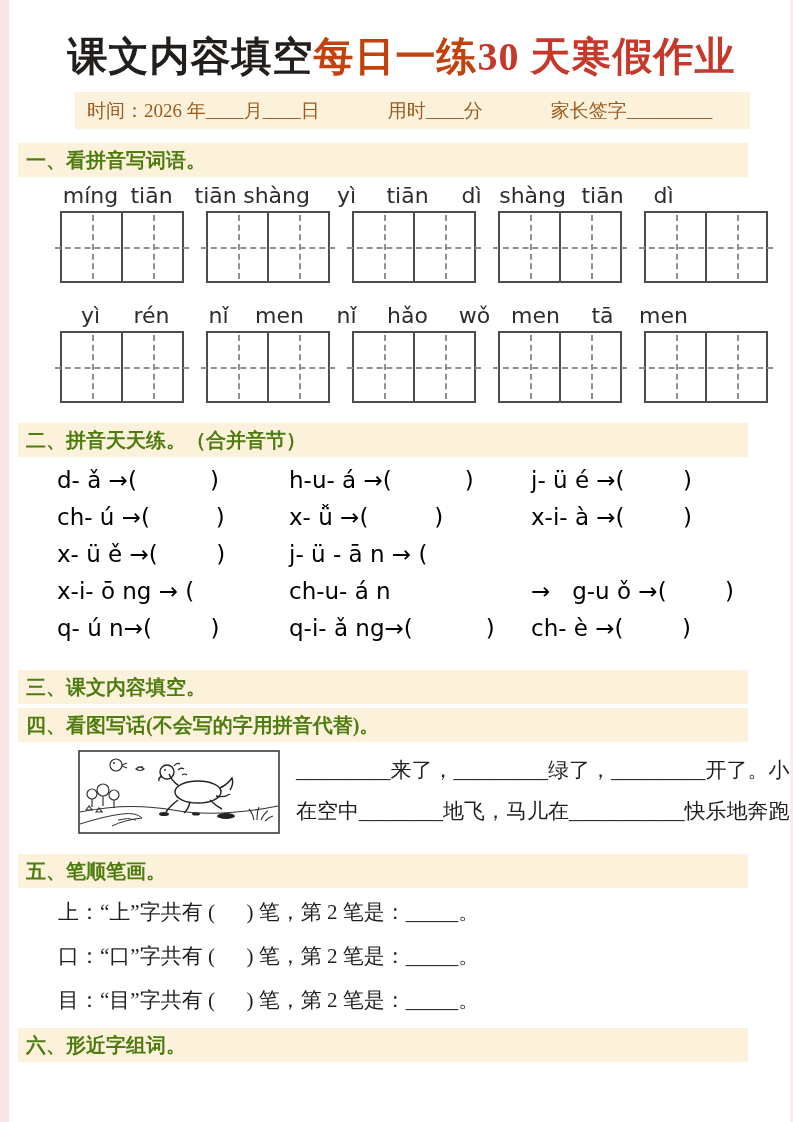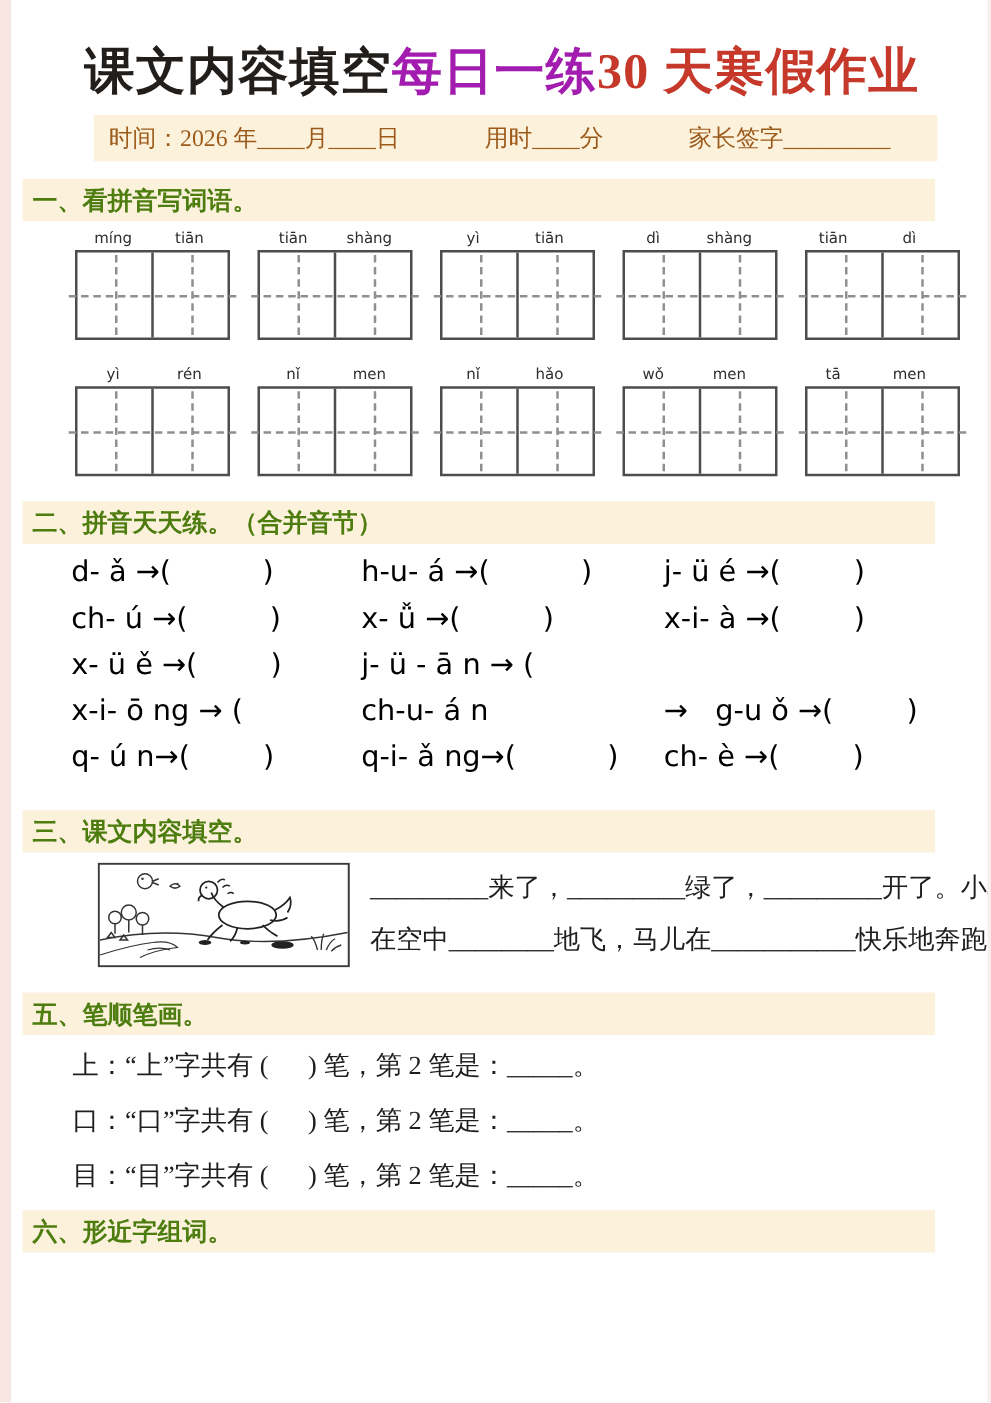--- a/index.html
+++ b/index.html
@@ -40,24 +40,24 @@
     background:#fcf2dc;
     padding:4px 8px 3px 8px;
     font-size:20px;
     font-weight:bold;
     color:#4d7c0f;
     white-space:pre;
   }
   
   .pinyin-row{
     display:flex;
-    gap:22px;
+    gap:6px;
     margin:6px 0 3px 60px;
     font-family:"DejaVu Sans","Liberation Sans",sans-serif;
-    font-size:12px;
+    font-size:22px;
     color:#2d2d2d;
   }
   .pword{width:122px;display:flex;}
   .pword span{flex:1;text-align:center;}
   .grids-row{display:flex;gap:22px;margin-left:60px;}
   .grid2{
     display:flex;
     border:2px solid #4d4d4d;
     position:relative;
     background:#fff;
@@ -98,21 +98,21 @@
   .pic-frame{flex:0 0 auto;}
   svg.sketch{display:block;background:#fff;}
 </style>
 </head>
 <body>
 
 <div class="page">
   <div class="edge-left"></div>
   <div class="edge-right"></div>
 
-  <div class="title" id="title-line"><span style="color: rgb(34, 30, 27);">课文内容填空</span><span style="color: #a21caf;">每日一练</span><span style="color: rgb(197, 56, 42);">30 天寒假作业</span></div>
+  <div class="title" id="title-line"><span style="color: rgb(34, 30, 27);">课文内容填空</span><span style="color: #c2410c;">每日一练</span><span style="color: rgb(197, 56, 42);">30 天寒假作业</span></div>
 
   <div class="info-bar">
     <span>时间：2026 年____月____日</span>
     <span>用时____分</span>
     <span>家长签字_________</span>
   </div>
 
   <div class="band">一、看拼音写词语。</div>
   <div id="s1-content">
       <div class="pinyin-row">
@@ -210,20 +210,21 @@
   <div id="s2-content" style="margin-top:4px;">
       <div class="prow"><span>d- ǎ →(          )</span><span>h-u- á →(          )</span><span>j- ü é →(        )</span></div>
       <div class="prow"><span>ch- ú →(         )</span><span>x- ǚ →(         )</span><span>x-i- à →(        )</span></div>
       <div class="prow"><span>x- ü ě →(        )</span><span>j- ü - ā n → (</span></div>
       <div class="prow"><span>x-i- ō ng → (</span><span>ch-u- á n</span><span>→   g-u ǒ →(        )</span></div>
       <div class="prow"><span>q- ú n→(        )</span><span>q-i- ǎ ng→(          )</span><span>ch- è →(        )</span></div>
     </div>
 
   <div class="band" style="margin-top:24px;">三、课文内容填空。</div>
 
+  <div class="band" style="margin-top:4px;">四、看图写话(不会写的字用拼音代替)。</div>
   <div class="s4-block">
     <div class="pic-frame">
       <svg class="sketch" width="202" height="84" viewBox="0 0 202 84" xmlns="http://www.w3.org/2000/svg">
         <rect x="1" y="1" width="200" height="82" fill="#ffffff" stroke="#3a3a3a" stroke-width="1.6"></rect>
 
         <circle cx="38" cy="15" r="6" fill="none" stroke="#333" stroke-width="1.2"></circle>
         <circle cx="36" cy="13" r="1" fill="#333"></circle>
         <path d="M44 15 l5 -2 M44 16 l5 2" stroke="#333" stroke-width="1.2" fill="none"></path>
         <path d="M58 19 q4 -4 8 0 q-4 3 -8 0 z" fill="none" stroke="#333" stroke-width="1.2"></path>
         <circle cx="64" cy="17" r="0.9" fill="#333"></circle>

